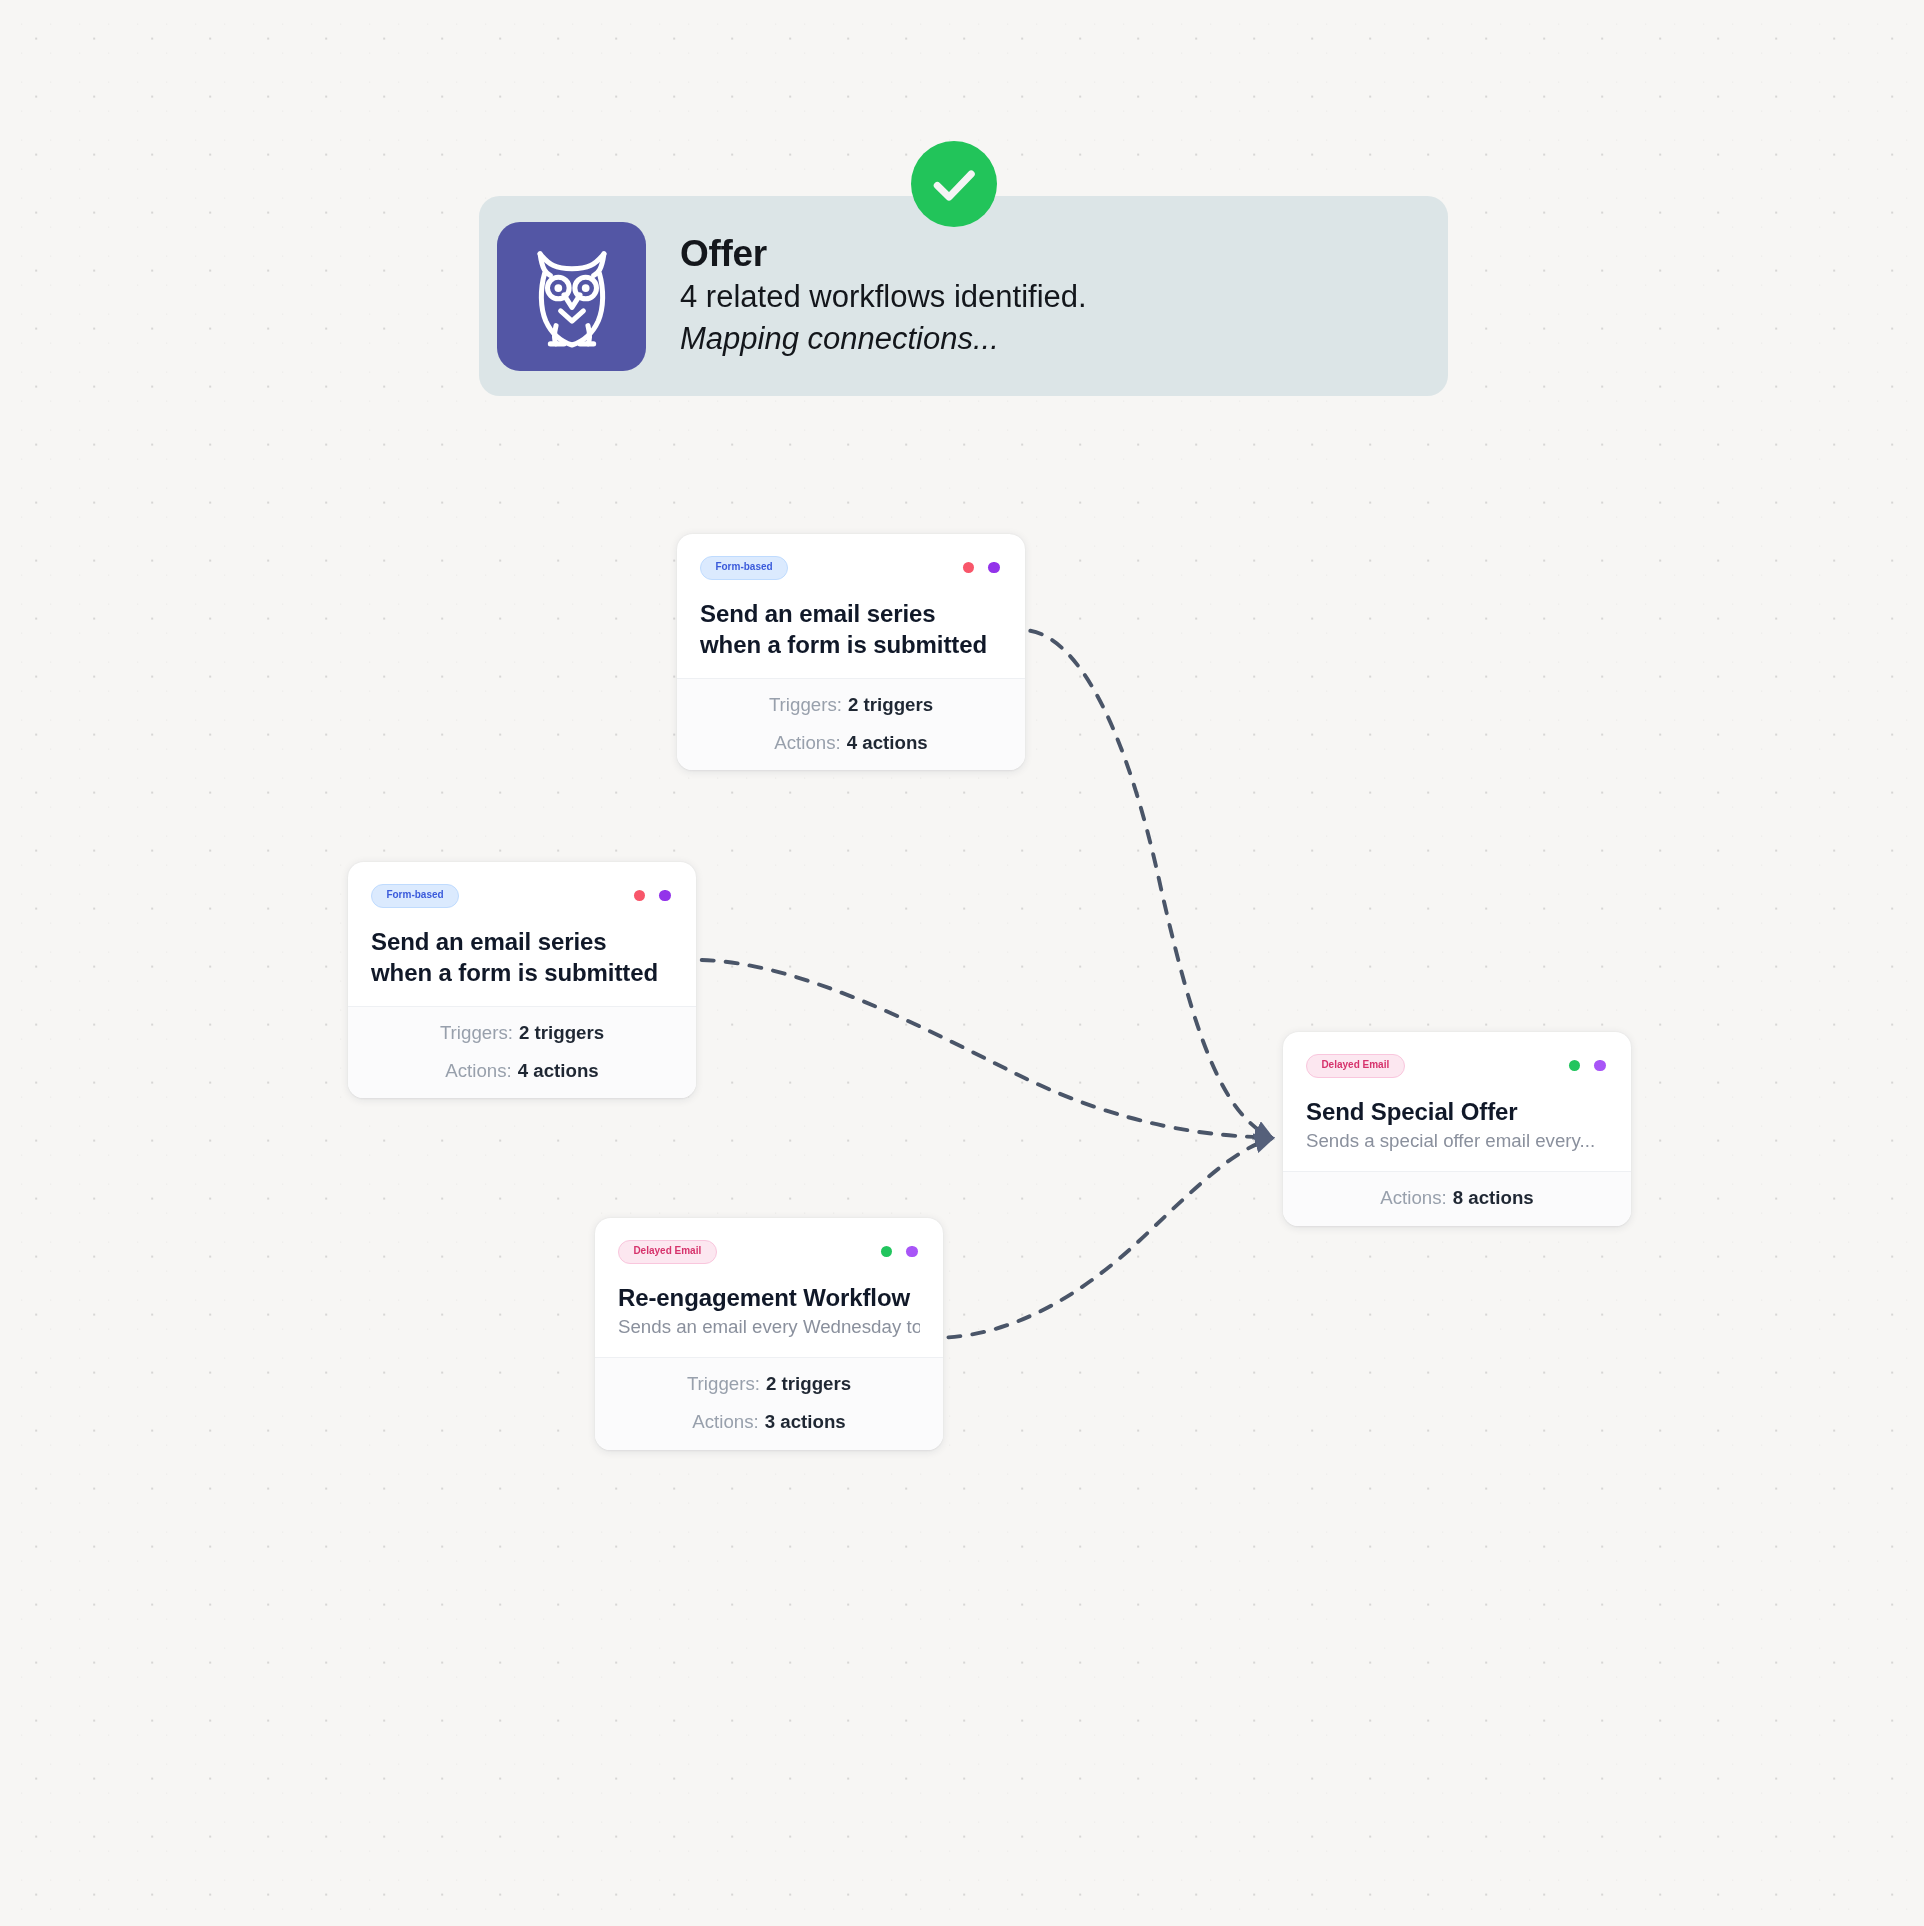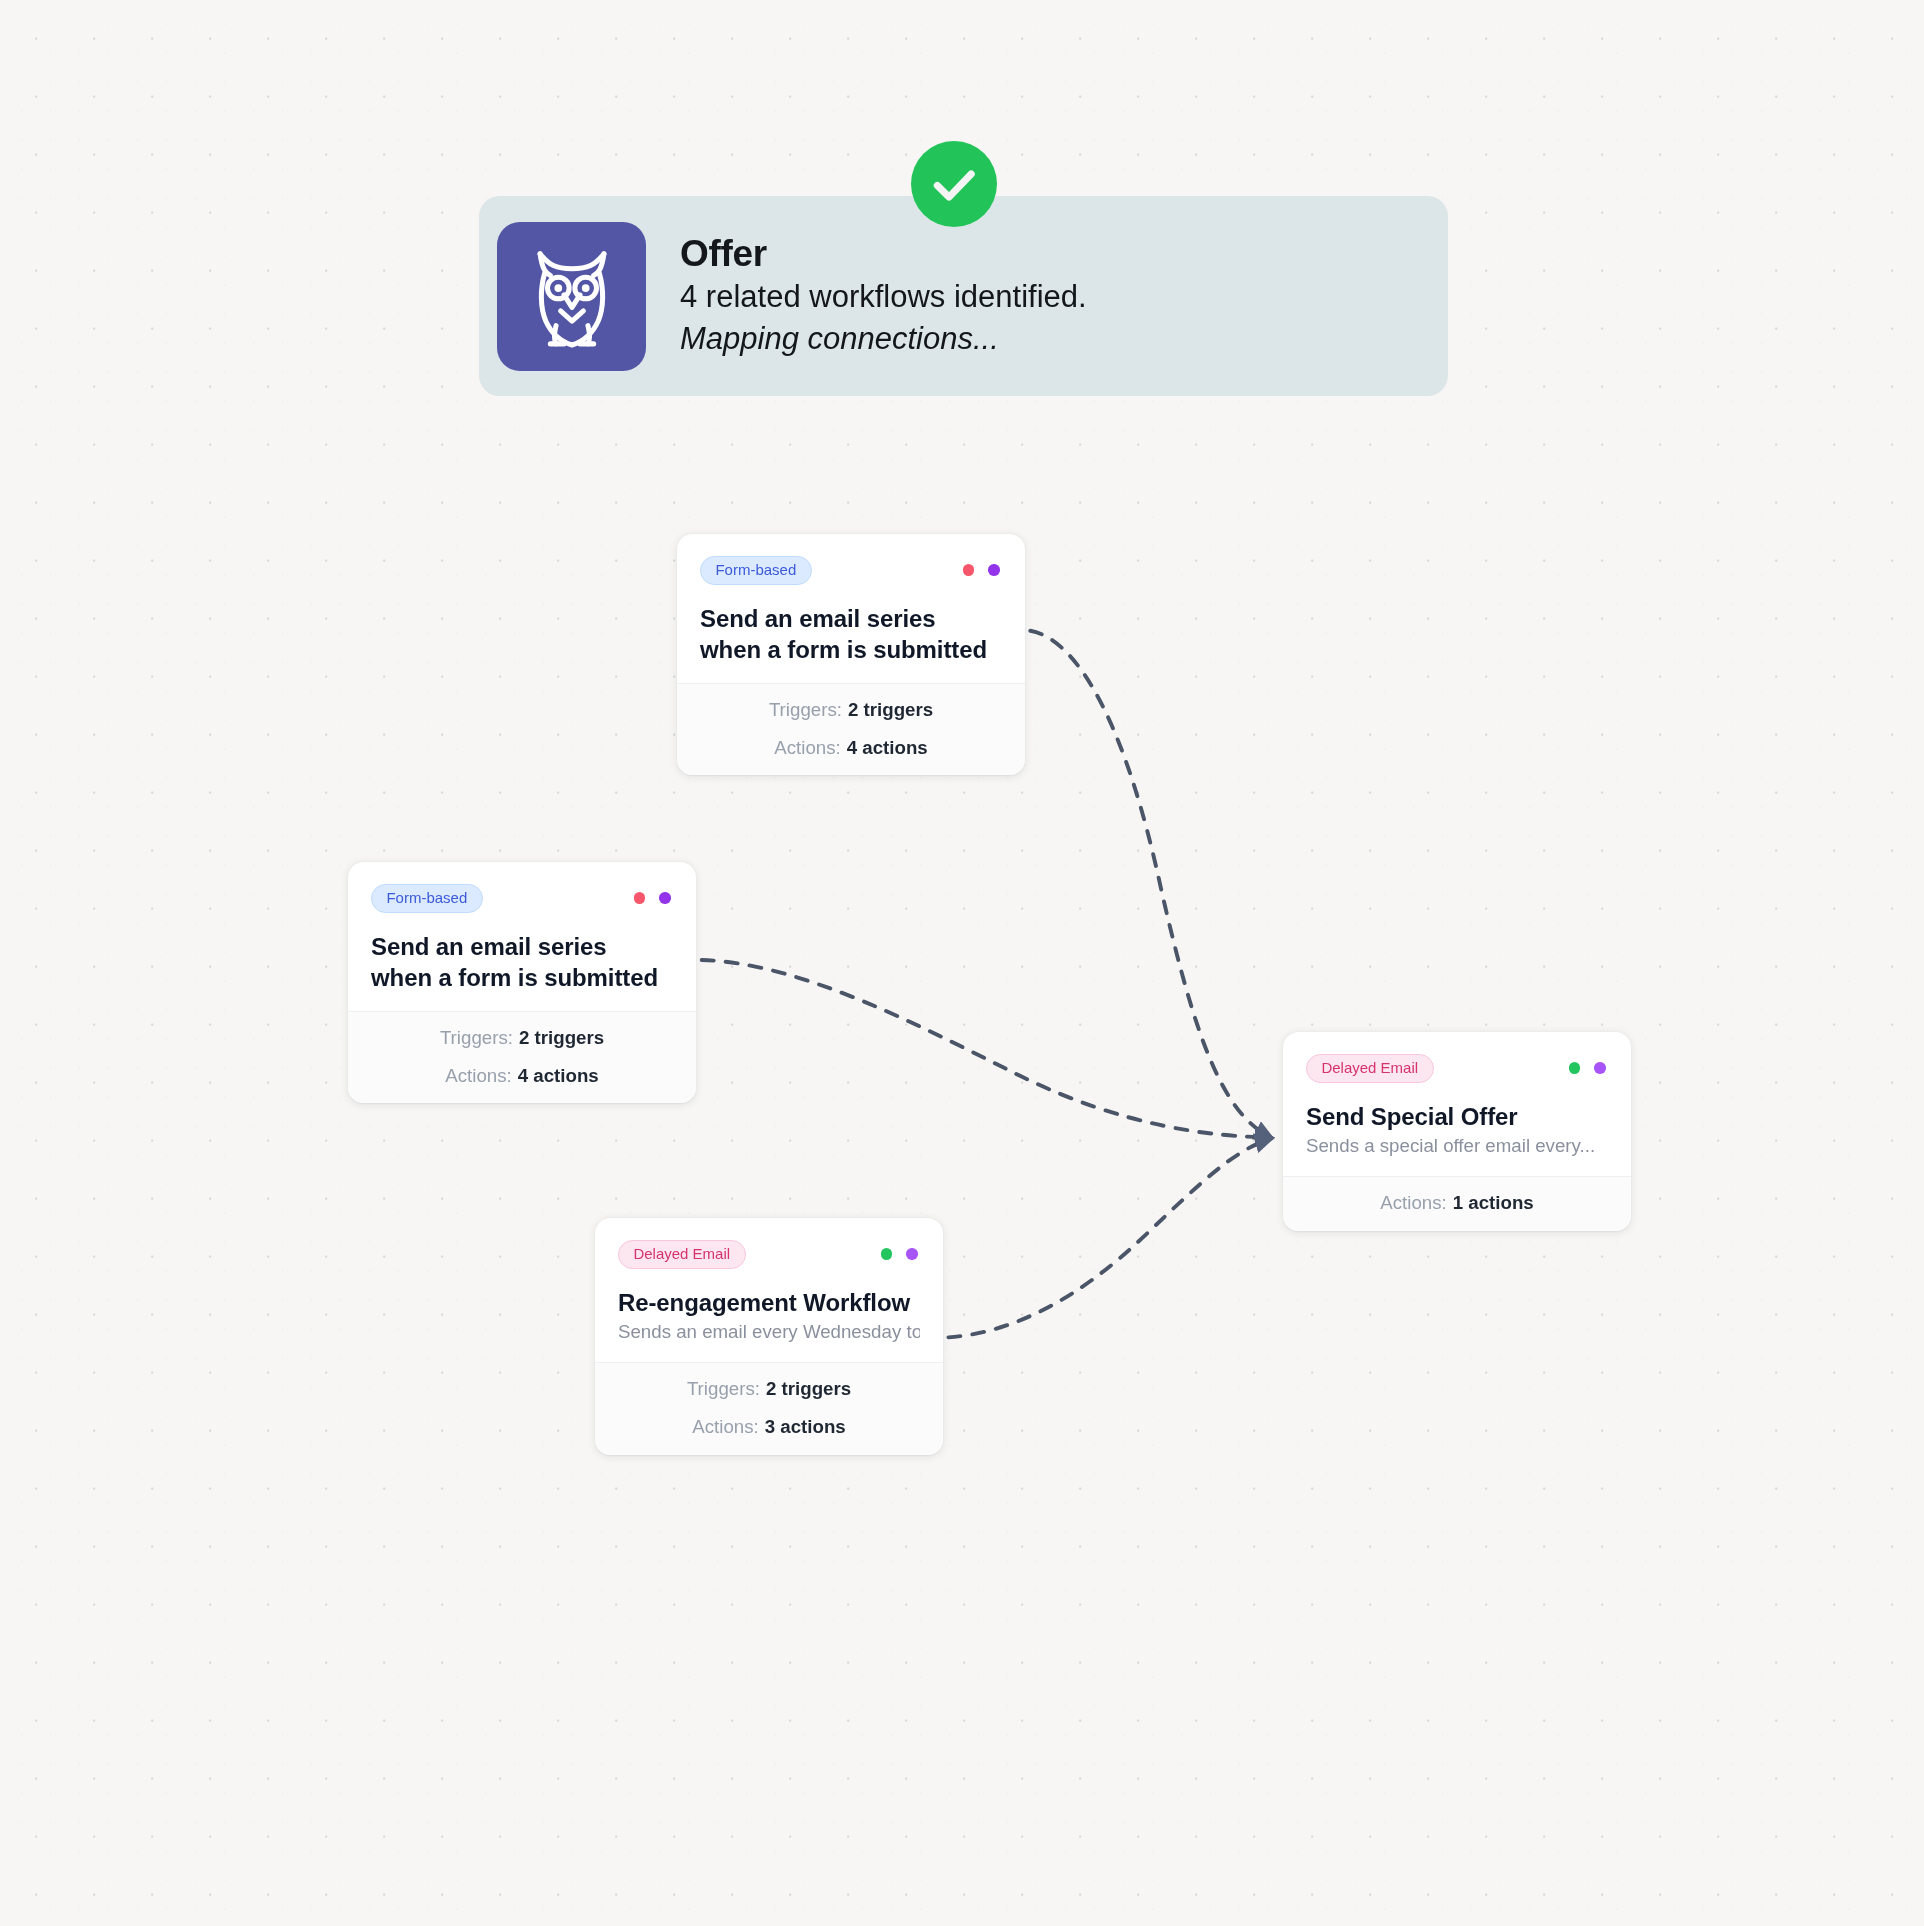--- a/index.html
+++ b/index.html
@@ -122,22 +122,22 @@
   .wf-body {
     padding: 21.7px 23px 18px 23px;
   }
   .wf-top {
     display: flex;
     align-items: center;
     justify-content: space-between;
   }
   .wf-badge {
     display: inline-block;
-    font-size: 15px;
-    font-weight: 400;
+    font-size: 10px;
+    font-weight: 700;
     padding: 5.4px 14.4px 6.6px 14.4px;
     border-radius: 601px;
     line-height: 1;
     white-space: nowrap;
   }
   .wf-badge.form {
     background: #dbeafe;
     color: #3b5bdb;
     border: 1.2px solid #bfdbfe;
   }
@@ -290,21 +290,21 @@
           <span class="wf-dot" style="background:#22c55e"></span>
           <span class="wf-dot" style="background:#a855f7"></span>
         </span>
       </div>
       <div class="wf-title">Send Special Offer</div>
       <div class="wf-desc">Sends a special offer email every...</div>
     </div>
     <div class="wf-footer">
       <span class="wf-metric">
         <span class="lbl">Actions:</span>
-        <span class="val">1 actions</span>
+        <span class="val">8 actions</span>
       </span>
     </div>
   </div>
 
   <div class="wf-card" id="card-reeng">
     <div class="wf-body">
       <div class="wf-top">
         <span class="wf-badge delayed">Delayed Email</span>
         <span class="wf-dots">
           <span class="wf-dot" style="background:#22c55e"></span>

